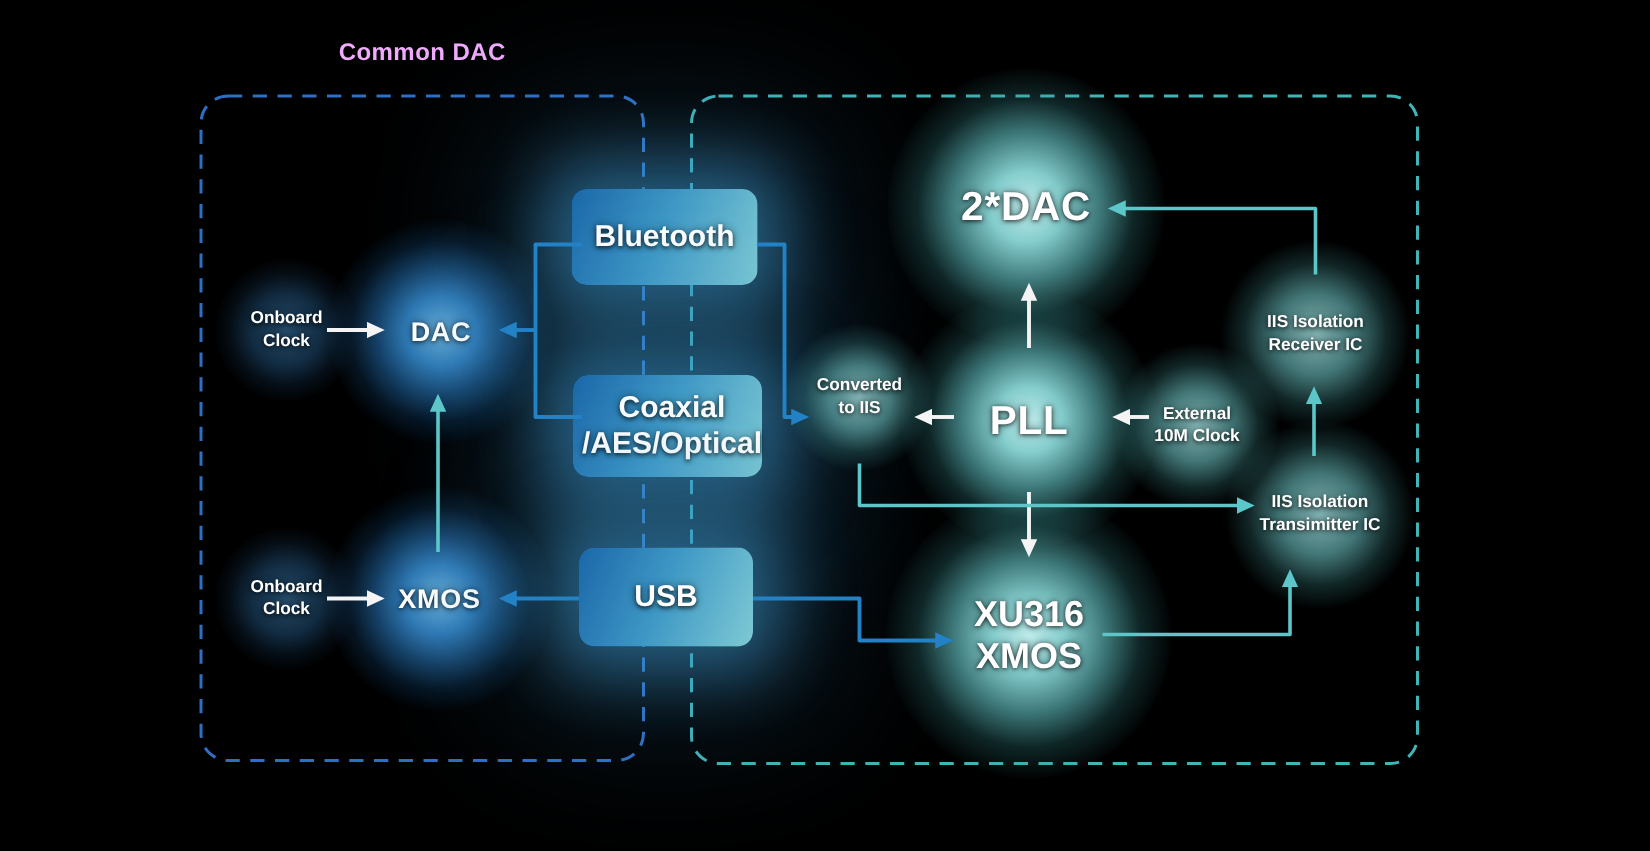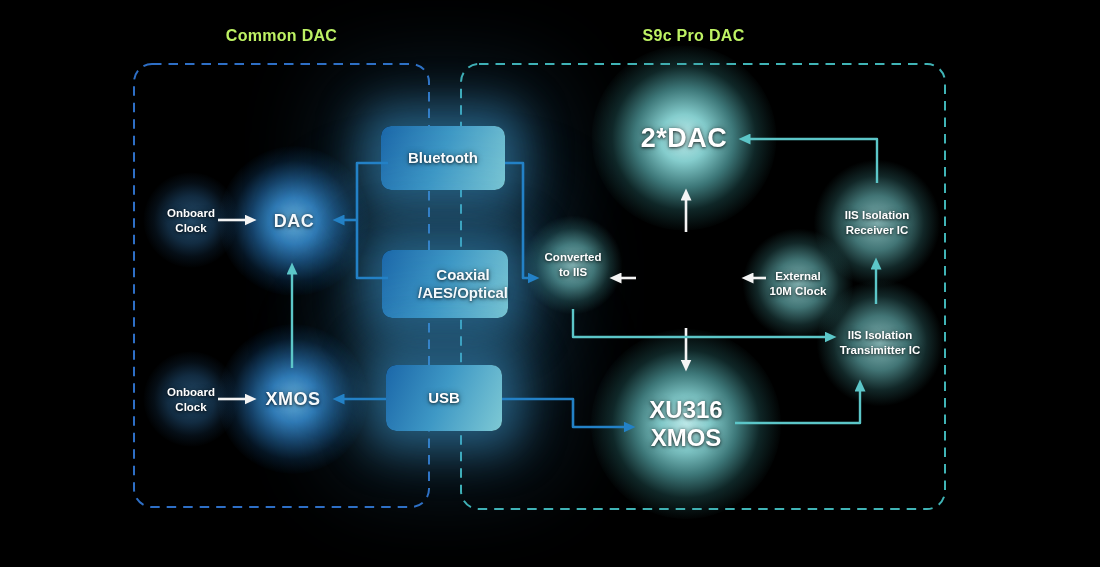--- a/index.html
+++ b/index.html
@@ -1,21 +1,21 @@
 <!DOCTYPE html>
 <html style="--original: #2381c6; --iis: #5cc6c8; --clock: #f4f4f4; --border_common: #2e6fc6; --border_pro: #40b4b6;"><head>
 <meta charset="utf-8">
 <style>
   html,body{margin:0;padding:0;background:#000;}
   .stage{position:relative;width:1100px;height:567px;background:#000;overflow:hidden;
          font-family:"Liberation Sans",sans-serif;}
   .layer{position:absolute;left:0;top:0;width:1100px;height:567px;pointer-events:none;}
 
   
-  .box-title{position:absolute;color:#bef264;font-size:16px;font-weight:bold;text-align:center;
+  .box-title{position:absolute;color:#f0abfc;font-size:16px;font-weight:bold;text-align:center;
              letter-spacing:.3px;}
 
   
   .blob{position:absolute;transform:translate(-50%,-50%);border-radius:50%;
         display:flex;align-items:center;justify-content:center;}
   .blob-blue{background:radial-gradient(circle,
       rgba(110,185,228,.95) 0%, rgba(52,132,196,.92) 22%, rgba(38,112,176,.6) 40%,
       rgba(24,84,138,.25) 57%, rgba(0,0,0,0) 72%);}
   .blob-blue-dim{background:radial-gradient(circle,
       rgba(70,140,195,.55) 0%, rgba(45,110,165,.4) 35%, rgba(30,80,125,.18) 55%, rgba(0,0,0,0) 72%);}
@@ -29,21 +29,21 @@
   .chip{position:absolute;transform:translate(-50%,-50%);border-radius:10px;
         display:flex;align-items:center;justify-content:center;
         background:linear-gradient(112deg,#1b67a9 0%,#3e98c5 48%,#7ec9d4 100%);
         box-shadow:0 0 42px 20px rgba(62,152,205,.5), 0 0 95px 48px rgba(62,152,205,.22);}
 
   .nlabel{color:#fff;font-weight:bold;text-align:center;white-space:pre-line;
           text-shadow:0 1px 3px rgba(0,0,0,.7), 0 0 6px rgba(0,0,0,.45);}
   .fs-xl{font-size:27px;letter-spacing:.5px;}
   .fs-lg{font-size:24px;line-height:1.15;}
   .fs-md{font-size:18px;letter-spacing:.5px;}
-  .fs-chip{font-size:15px;line-height:1.2;}
+  .fs-chip{font-size:20px;line-height:1.2;}
   .fs-sm{font-size:11.5px;line-height:1.3;}
 
   
   .legend{position:absolute;left:960px;top:91px;}
   .legend-row{display:flex;align-items:center;height:14px;margin-bottom:8px;}
   .legend-line{display:inline-block;width:45px;height:2.5px;margin-right:9px;}
   .legend-label{color:#e9e9e9;font-size:11.5px;font-weight:bold;white-space:nowrap;}
   .lg-original{background:var(--original);}
   .lg-iis{background:var(--iis);}
   .lg-clock{background:var(--clock);}
@@ -52,21 +52,20 @@
 <body>
 
 <div class="stage">
 
   <svg class="layer" viewBox="0 0 1100 567">
     <rect x="134" y="64" width="295" height="443" rx="18" fill="none" stroke-width="2" stroke-dasharray="9.5 7" style="stroke:var(--border_common)"></rect>
     <rect x="461" y="64" width="484" height="445" rx="18" fill="none" stroke-width="2" stroke-dasharray="9.5 7" style="stroke:var(--border_pro)"></rect>
   </svg>
 
   <div class="box-title" style="left:134px;top:27px;width:295px;">Common DAC</div>
-  <div class="box-title" style="left:461px;top:27px;width:465px;">S9c Pro DAC</div>
 
   <div class="blob blob-blue-dim" style="left:191px;top:220px;width:95px;height:95px;">
     <div class="nlabel fs-sm">Onboard
 Clock</div>
   </div>
 
   <div class="blob blob-blue" style="left:294px;top:221px;width:150px;height:150px;">
     <div class="nlabel fs-md">DAC</div>
   </div>
 
@@ -89,20 +88,23 @@
   </div>
 
   <div class="chip" style="left:444px;top:398px;width:116px;height:66px;">
     <div class="nlabel fs-chip">USB</div>
   </div>
 
   <div class="blob blob-teal" style="left:684px;top:138px;width:185px;height:185px;">
     <div class="nlabel fs-xl">2*DAC</div>
   </div>
 
+  <div class="blob blob-teal" style="left:686px;top:280px;width:170px;height:170px;">
+    <div class="nlabel fs-xl">PLL</div>
+  </div>
 
   <div class="blob blob-teal" style="left:686px;top:424px;width:190px;height:190px;">
     <div class="nlabel fs-lg">XU316
 XMOS</div>
   </div>
 
   <div class="blob blob-teal-dim" style="left:573px;top:265px;width:100px;height:100px;">
     <div class="nlabel fs-sm">Converted
 to IIS</div>
   </div>

